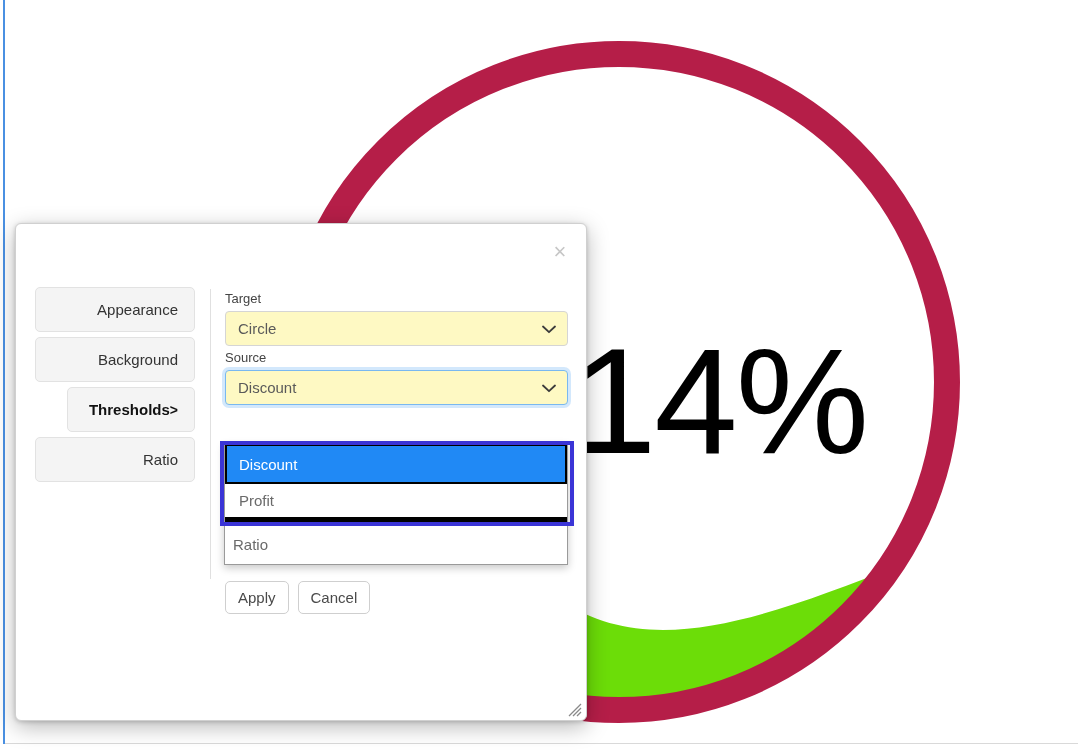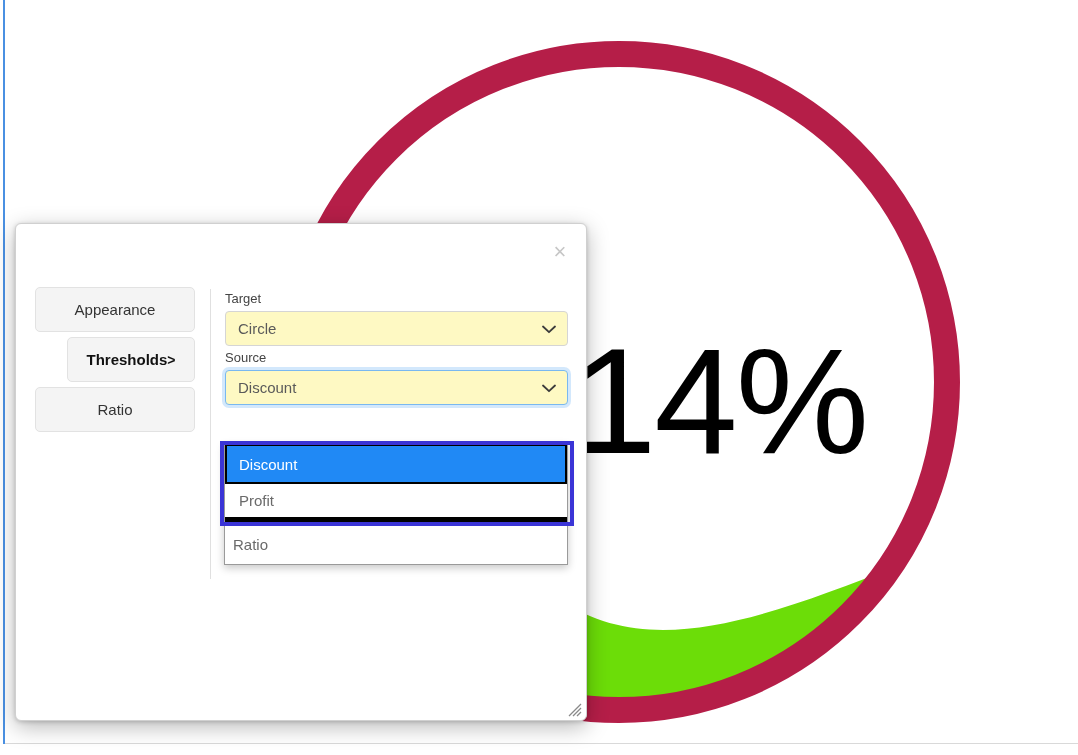--- a/index.html
+++ b/index.html
@@ -100,21 +100,21 @@
 
   
   .dlg-sidebar {
     width: 194px;
     padding: 8px 15px 0 19px;
     flex: 0 0 194px;
   }
   .side-item {
     display: flex;
     align-items: center;
-    justify-content: center;
+    justify-content: flex-end;
     height: 45px;
     margin-bottom: 5px;
     padding: 0 16px;
     background: #f4f4f4;
     border: 1px solid #e2e2e2;
     border-radius: 5px;
     font-size: 15px;
     color: #333333;
     cursor: pointer;
     user-select: none;
@@ -293,20 +293,24 @@
 
     <div class="dlg-body">
 
       <div class="dlg-sidebar">
 
         <div class="side-item">
           <span>Appearance</span>
           <span class="side-chevron"></span>
         </div>
 
+        <div class="side-item">
+          <span>Background</span>
+          <span class="side-chevron"></span>
+        </div>
 
         <div class="side-item active">
           <span>Thresholds</span>
           <span class="side-chevron">&gt;</span>
         </div>
 
         <div class="side-item">
           <span>Ratio</span>
           <span class="side-chevron"></span>
         </div>
@@ -332,20 +336,24 @@
 
         <div class="select-box focused">
           <span>Discount</span>
           <span class="select-caret">
             <svg width="14" height="9" viewBox="0 0 14 9">
               <path d="M1 1.5 L7 7.2 L13 1.5" fill="none" stroke="#3b3b3b" stroke-width="1.8" stroke-linecap="round" stroke-linejoin="round"></path>
             </svg>
           </span>
         </div>
 
+        <div class="btn-row">
+          <button class="dlg-btn">Apply</button>
+          <button class="dlg-btn">Cancel</button>
+        </div>
 
       </div>
     </div>
 
     <div class="resize-grip">
       <svg width="14" height="14" viewBox="0 0 14 14">
         <path d="M13 5 L5 13 M13 9 L9 13 M13 1 L1 13" stroke="#8a8a8a" stroke-width="1.3" fill="none"></path>
       </svg>
     </div>
   </div>

